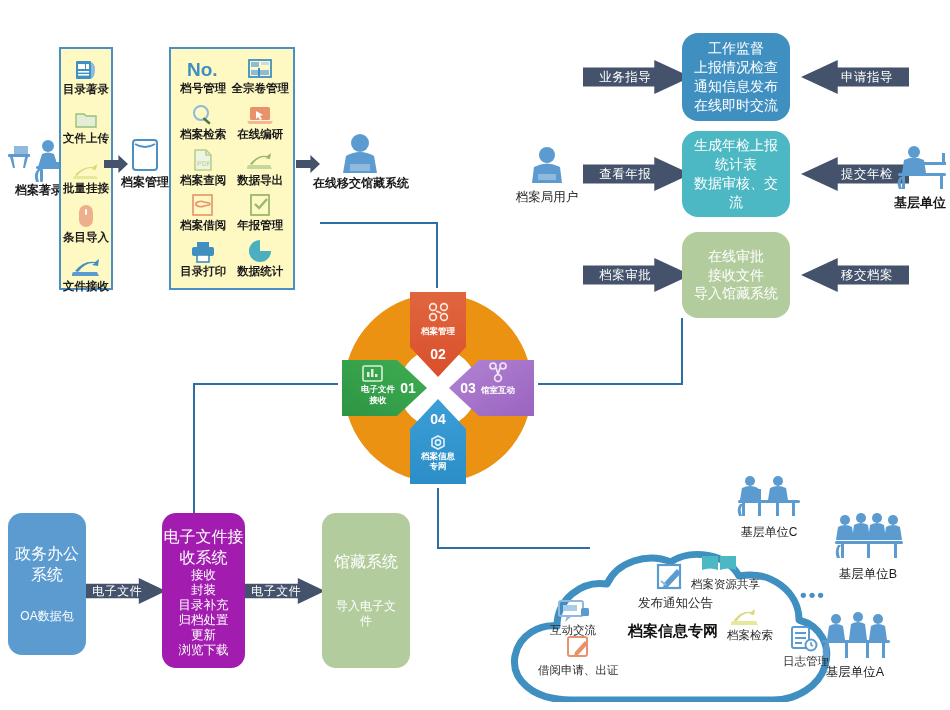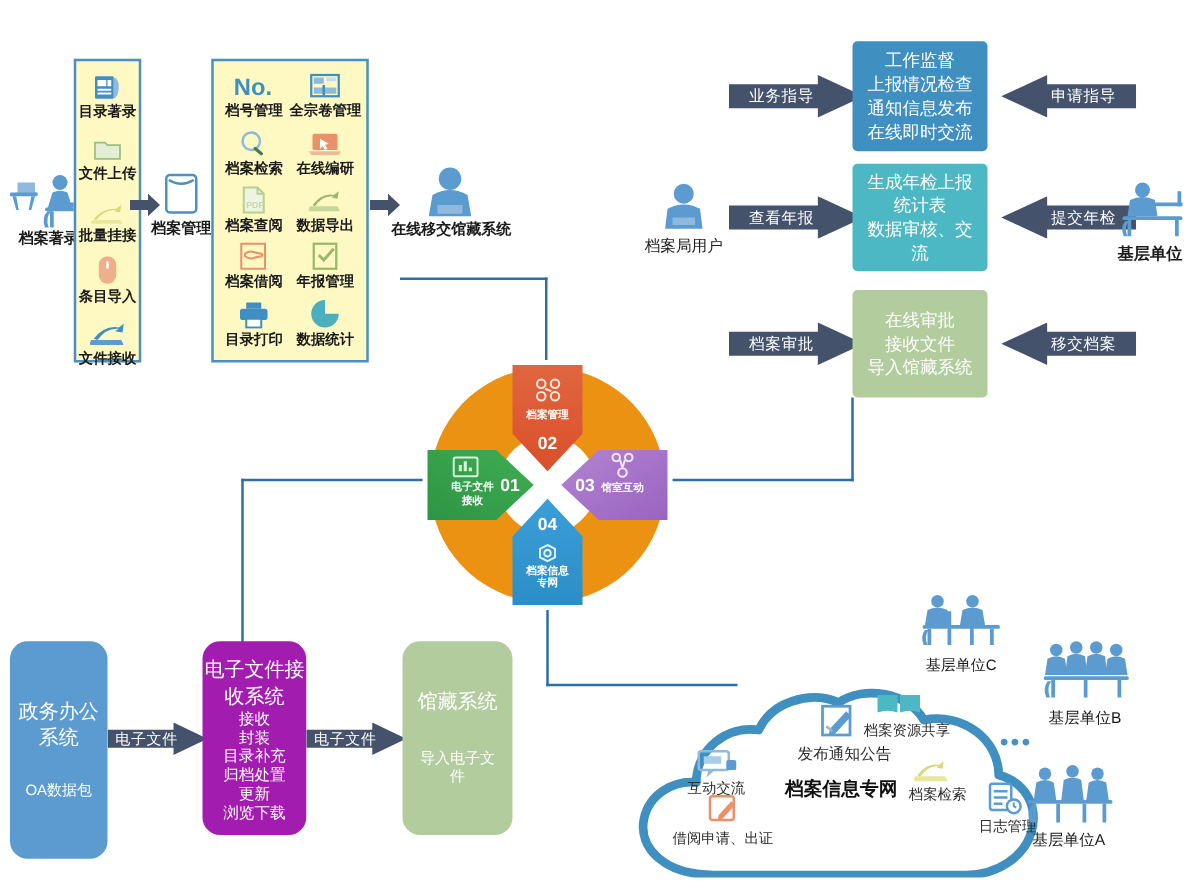--- a/index.html
+++ b/index.html
@@ -32,21 +32,21 @@
   .chev.right{clip-path:polygon(0 22%,66% 22%,66% 0,100% 50%,66% 100%,66% 78%,0 78%);}
   .chev.left{clip-path:polygon(100% 22%,34% 22%,34% 0,0 50%,34% 100%,34% 78%,100% 78%);}
   .chev .t{color:#fff;font-size:12.5px;font-weight:normal;white-space:nowrap;letter-spacing:.5px;}
   .chev.right .t{margin-right:22%;}
   .chev.left .t{margin-left:22%;}
 
   .smallarrow{position:absolute;background:#44536b;clip-path:polygon(0 28%,60% 28%,60% 0,100% 50%,60% 100%,60% 72%,0 72%);}
 
   
   .rbox{
-    position:absolute;border-radius:4px;display:flex;flex-direction:column;
+    position:absolute;border-radius:16px;display:flex;flex-direction:column;
     align-items:center;justify-content:center;color:#fff;text-align:center;
     box-sizing:border-box;
   }
   .rbox .line{font-size:14px;line-height:1.35;white-space:nowrap;}
 
   
   .fbox{position:absolute;border-radius:14px;display:flex;flex-direction:column;align-items:center;justify-content:center;color:#fff;text-align:center;box-sizing:border-box;}
   .fbox .ttl{font-size:16px;line-height:1.3;}
   .fbox .sub{font-size:12px;line-height:1.25;}
   .fbox .subs{font-size:12.5px;line-height:1.2;}
@@ -424,21 +424,21 @@
 
     <text x="162" y="107" text-anchor="middle" font-family="Liberation Sans, sans-serif" font-size="8.5" font-weight="bold" fill="#ffffff">馆室互动</text>
     <text x="132" y="107" text-anchor="middle" font-family="Liberation Sans, sans-serif" font-size="14" font-weight="bold" fill="#ffffff">03</text>
 
     <text x="102" y="138" text-anchor="middle" font-family="Liberation Sans, sans-serif" font-size="14" font-weight="bold" fill="#ffffff">04</text>
     <text x="102" y="173" text-anchor="middle" font-family="Liberation Sans, sans-serif" font-size="8.5" font-weight="bold" fill="#ffffff">档案信息</text>
     <text x="102" y="183" text-anchor="middle" font-family="Liberation Sans, sans-serif" font-size="8.5" font-weight="bold" fill="#ffffff">专网</text>
   </svg>
 </div>
 
-<div class="fbox" style="left:8px;top:513px;width:78px;height:174px;background:#5b9bd0;">
+<div class="fbox" style="left:8px;top:513px;width:78px;height:142px;background:#5b9bd0;">
   <div class="ttl">政务办公</div>
   <div class="ttl">系统</div>
   <div style="height:24px"></div>
   <div class="sub">OA数据包</div>
 </div>
 
 <div class="chev right" style="left:86px;top:578px;width:80px;height:26px;">
   <span class="t" style="font-size:12px">电子文件</span>
 </div>
 

